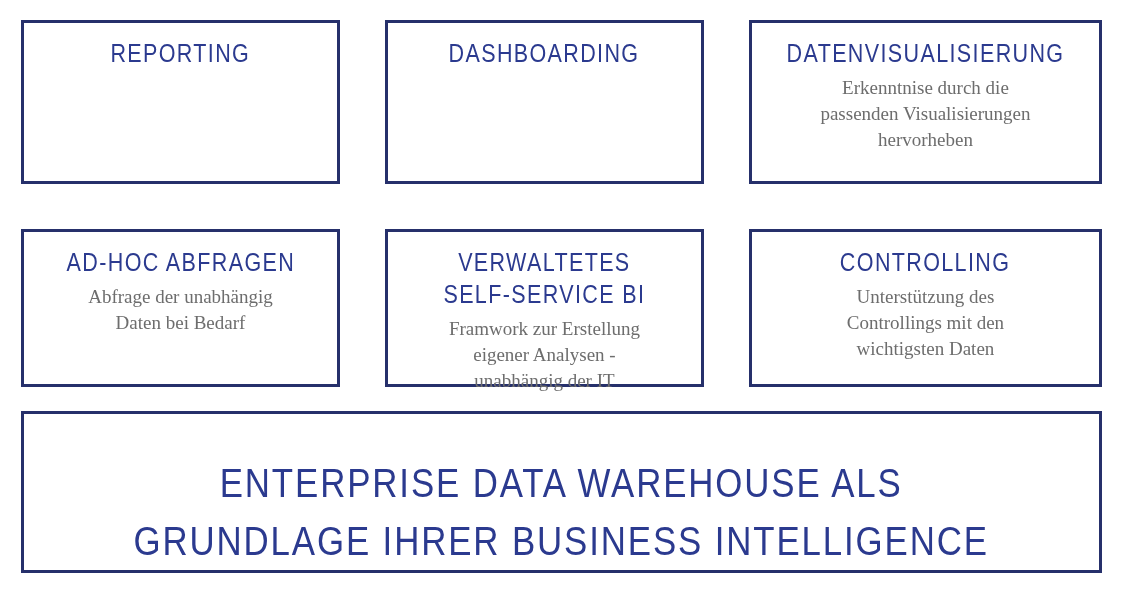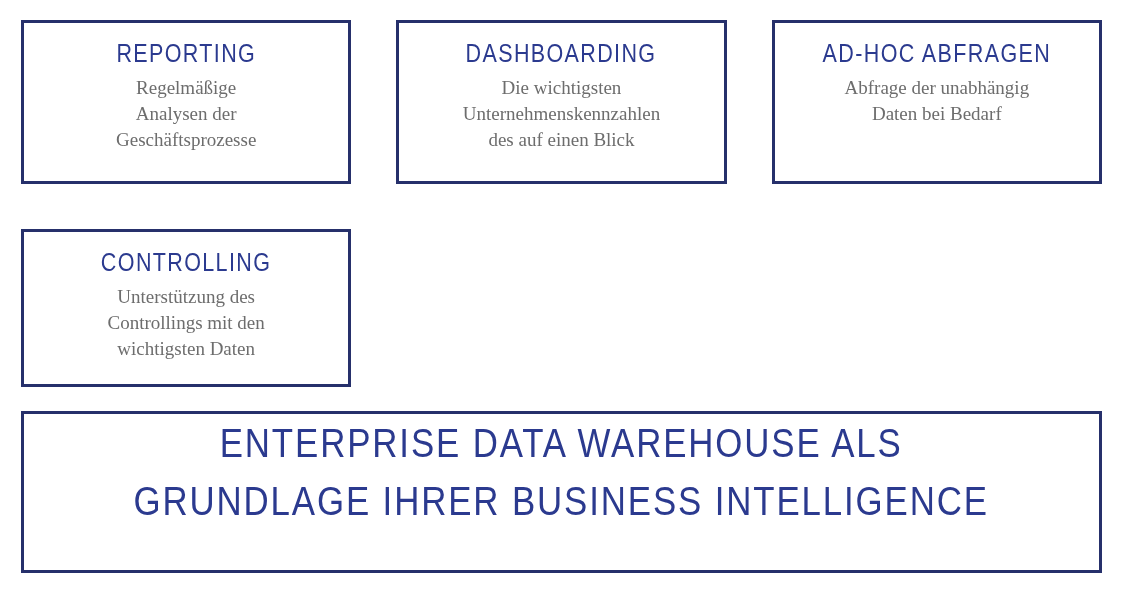--- a/index.html
+++ b/index.html
@@ -70,21 +70,21 @@
 
   .banner {
     margin-top: 24px;
     flex: 1;
     border: 3px solid #26306b;
     background: #ffffff;
     box-sizing: border-box;
     display: flex;
     flex-direction: column;
     align-items: center;
-    justify-content: flex-start;
+    justify-content: flex-end;
     text-align: center;
   }
 
   .banner-text {
     color: #2b3a8f;
     font-family: "Liberation Sans", sans-serif;
     font-size: 41px;
     font-weight: 400;
     letter-spacing: 2.2px;
     line-height: 1.42;
@@ -96,39 +96,46 @@
 </style>
 </head>
 <body>
 
 <div class="board">
 
   <div class="card-grid">
 
     <div class="card">
       <h2 class="card-title">REPORTING</h2>
-      <p class="card-desc">Regelmäßige
-Analysen der
-Geschäftsprozesse</p>
     </div>
 
     <div class="card">
       <h2 class="card-title">DASHBOARDING</h2>
-      <p class="card-desc">Die wichtigsten
-Unternehmenskennzahlen
-des auf einen Blick</p>
     </div>
 
+    <div class="card">
+      <h2 class="card-title">DATENVISUALISIERUNG</h2>
+      <p class="card-desc">Erkenntnise durch die
+passenden Visualisierungen
+hervorheben</p>
+    </div>
 
     <div class="card">
       <h2 class="card-title">AD-HOC ABFRAGEN</h2>
       <p class="card-desc">Abfrage der unabhängig
 Daten bei Bedarf</p>
     </div>
 
+    <div class="card">
+      <h2 class="card-title">VERWALTETES
+SELF-SERVICE BI</h2>
+      <p class="card-desc">Framwork zur Erstellung
+eigener Analysen -
+unabhängig der IT</p>
+    </div>
 
     <div class="card">
       <h2 class="card-title">CONTROLLING</h2>
       <p class="card-desc">Unterstützung des
 Controllings mit den
 wichtigsten Daten</p>
     </div>
 
   </div>
 

